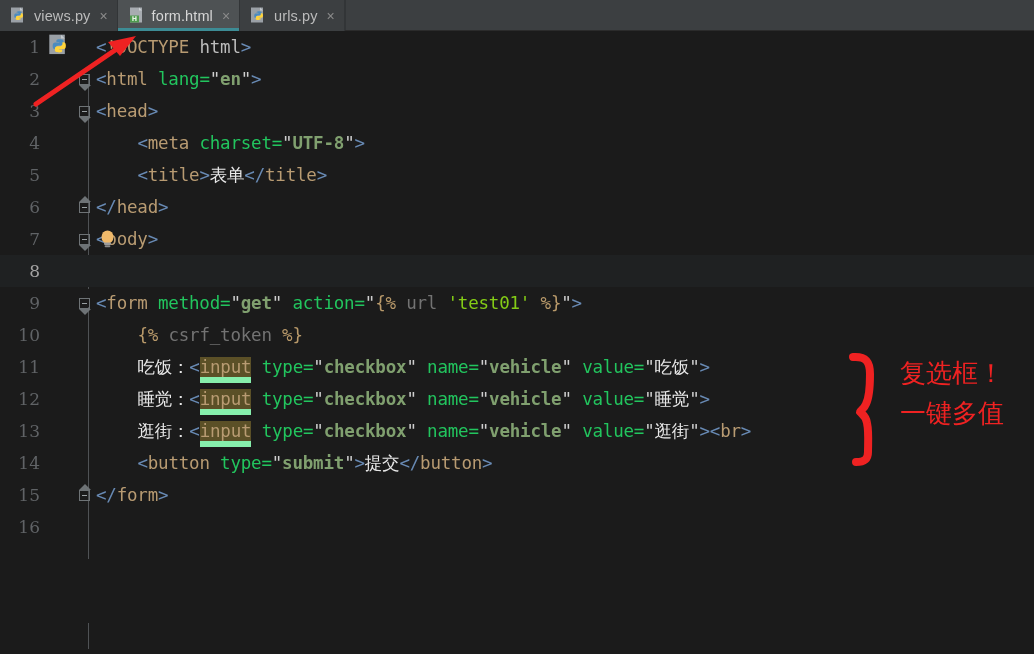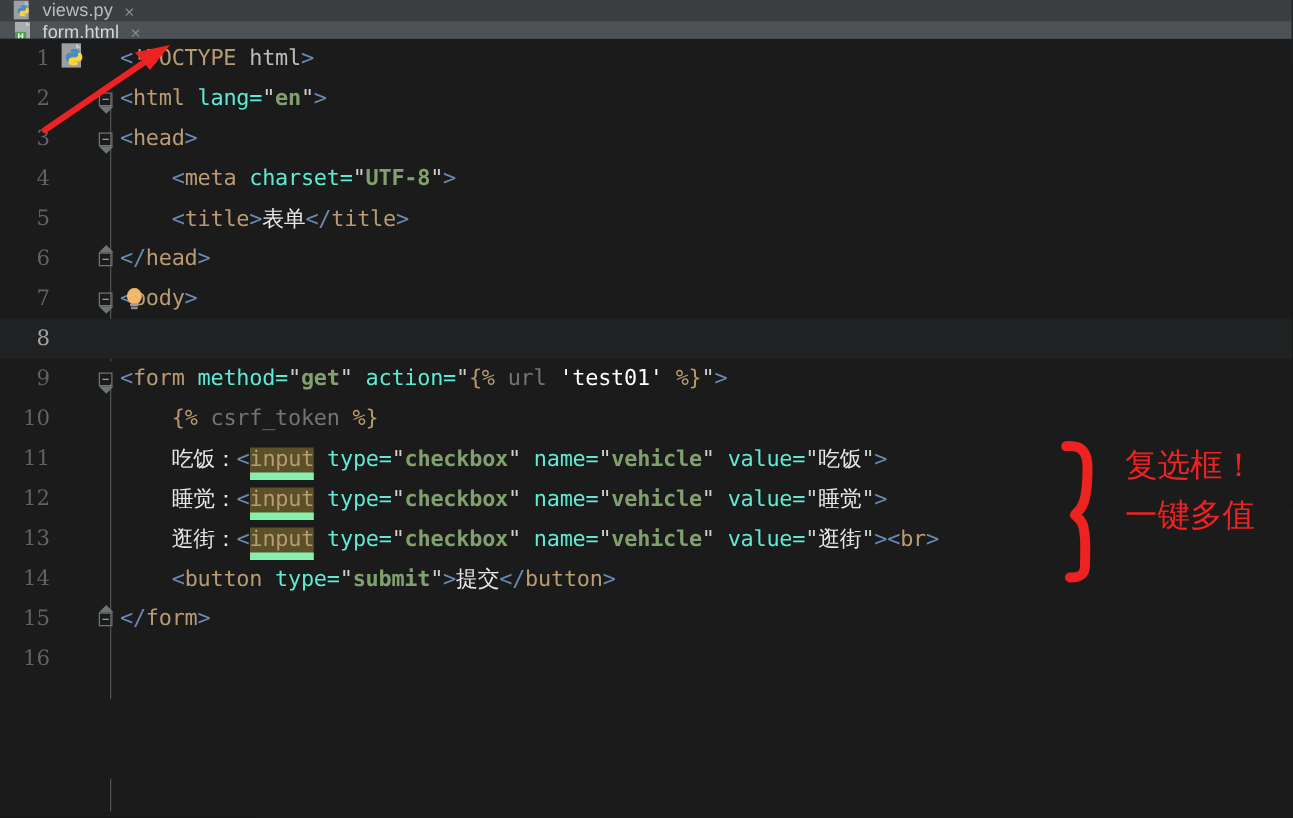--- a/index.html
+++ b/index.html
@@ -18,21 +18,20 @@
   }
 
   
   .tabbar {
     position: absolute; top: 0; left: 0;
     width: 1034px; height: 31px;
     background: #3c3f41;
     border-bottom: 1px solid #2b2b2b;
     display: flex;
     align-items: stretch;
-    flex-direction: column;
   }
   .tab {
     display: flex; align-items: center;
     padding: 0 9px 0 10px;
     gap: 7px;
     background: #3c3f41;
     border-right: 1px solid #323537;
     position: relative;
     cursor: default;
     height: 31px;
@@ -117,26 +116,26 @@
     font-family: "DejaVu Sans Mono", monospace;
     font-size: 17.5px;
     white-space: pre;
     letter-spacing: -0.2px;
     padding-left: 4px;
   }
 
   
   .t-bracket { color: #688ab4; }
   .t-tag     { color: #b89b72; }
-  .t-attr    { color: #5eead4; }
+  .t-attr    { color: #22c55e; }
   .t-strq    { color: #cfcfcf; }
   .t-val     { color: #80a06f; font-weight: bold; }
   .t-dj      { color: #b8996a; }
   .t-djkw    { color: #737373; }
-  .t-djstr   { color: #ffffff; }
+  .t-djstr   { color: #84cc16; }
   .t-cn      { color: #e8e8e8; font-family: "DejaVu Sans", sans-serif; text-align: center; }
   .t-plain   { color: #bcbcbc; }
   .t-hl {
     background: #5b5027;
     border-bottom: 6px solid #86efac;
     color: #b89b72;
   }
 
   
   .indentguide {

